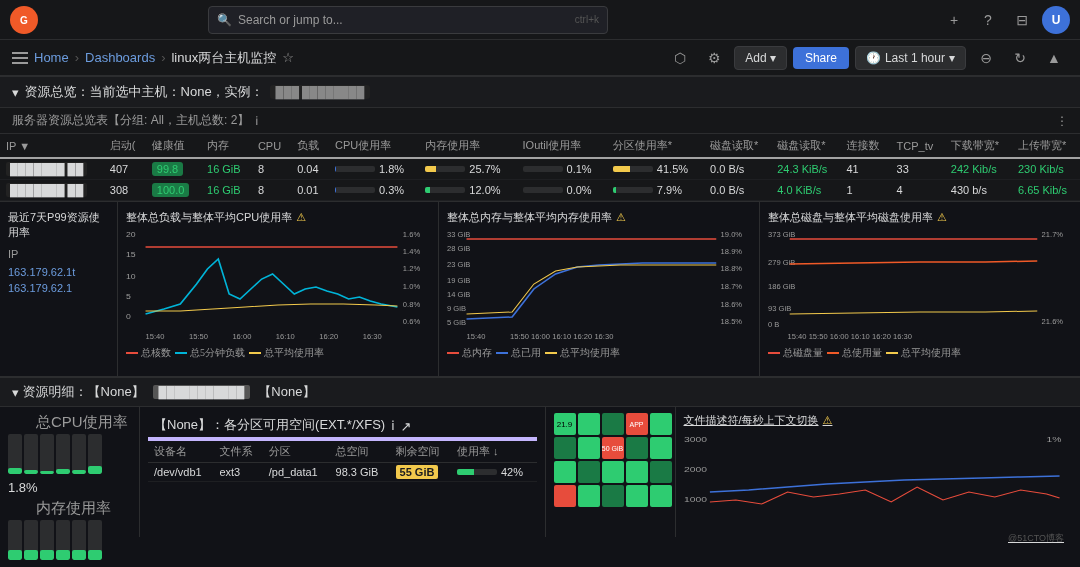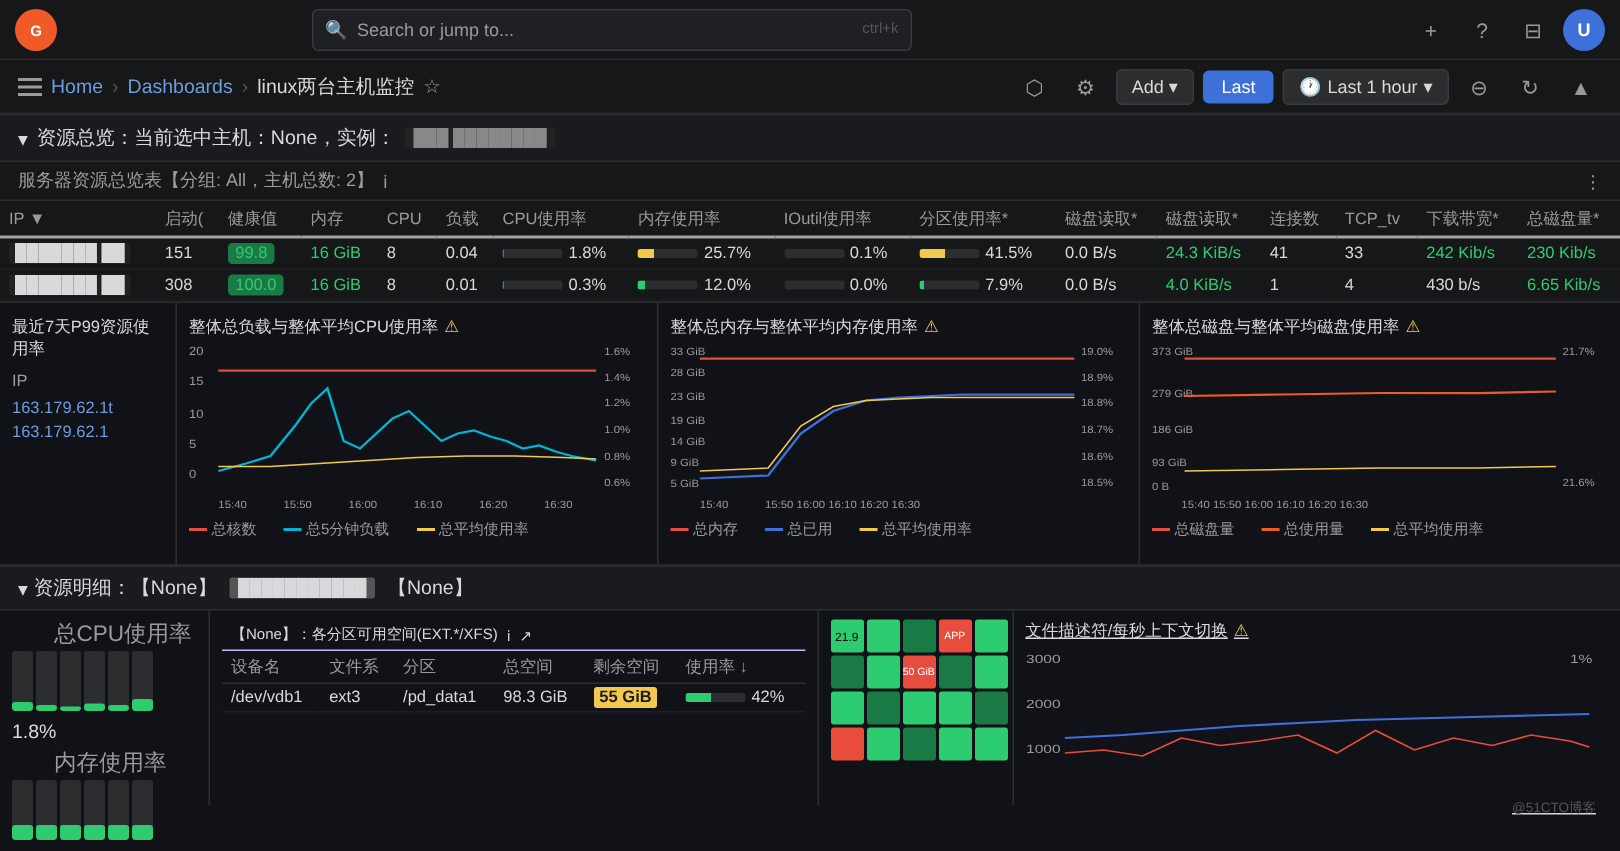--- a/index.html
+++ b/index.html
@@ -193,29 +193,29 @@
     .cpu-bars { display: flex; gap: 2px; margin-bottom: 6px; }
     .cpu-bar { width: 14px; height: 40px; background: #2c2d2f; border-radius: 2px; overflow: hidden; display: flex; flex-direction: column; justify-content: flex-end; }
     .cpu-bar-fill { background: #2ecc71; border-radius: 2px; }
 
     .inner-table { width: 100%; border-collapse: collapse; font-size: 11px; }
     .inner-table th { text-align: left; padding: 3px 6px; color: #9a9a9a; font-weight: normal; border-bottom: 1px solid #2c2d2f; }
     .inner-table td { padding: 3px 6px; border-bottom: 1px solid #1e1f22; }
 
     .inner-table-header {
       display: flex; align-items: flex-end; gap: 6px;
-      padding: 3px 6px; border-bottom: 1px solid #c4b5fd;
-      font-size: 10px; color: #d8d9da;
+      padding: 3px 6px; border-bottom: 4px solid #c4b5fd;
+      font-size: 13px; color: #d8d9da;
     }
 
     
     svg { display: block; }
 
     .chart-legend {
-      display: flex; gap: 18px; flex-wrap: wrap; margin-top: 2px;
+      display: flex; gap: 4px; flex-wrap: wrap; margin-top: 2px; font-family: Liberation Serif, serif;
     }
     .legend-item { display: flex; align-items: center; gap: 3px; font-size: 10px; color: #9a9a9a; }
     .legend-dot { width: 12px; height: 2px; }
     .legend-dot.red { background: #e74c3c; }
     .legend-dot.cyan { background: #00b4d8; }
     .legend-dot.yellow { background: #f2c94c; }
     .legend-dot.blue { background: #3d71d9; }
     .legend-dot.orange { background: #f05a28; }
 
     .usage-badge-55 { background: #f2c94c; color: #1a1b1e; padding: 1px 4px; border-radius: 2px; font-weight: bold; }
@@ -257,21 +257,21 @@
     <span class="sep">›</span>
     <a>Dashboards</a>
     <span class="sep">›</span>
     <span class="current">linux两台主机监控</span>
     <span class="star-icon">☆</span>
   </div>
   <div class="toolbar-right">
     <button class="nav-icon-btn">⬡</button>
     <button class="nav-icon-btn">⚙</button>
     <button class="btn-add">Add ▾</button>
-    <button class="btn-share">Last</button>
+    <button class="btn-share">Share</button>
     <div class="time-range">
       <span class="clock-icon">🕐</span>
       <span>Last 1 hour</span>
       <span>▾</span>
     </div>
     <button class="nav-icon-btn">⊖</button>
     <button class="nav-icon-btn">↻</button>
     <button class="nav-icon-btn">▲</button>
   </div>
 </div>
@@ -299,27 +299,27 @@
         <th>负载</th>
         <th>CPU使用率</th>
         <th>内存使用率</th>
         <th>IOutil使用率</th>
         <th>分区使用率*</th>
         <th>磁盘读取*</th>
         <th>磁盘读取*</th>
         <th>连接数</th>
         <th>TCP_tv</th>
         <th>下载带宽*</th>
-        <th>总磁盘量*</th>
+        <th>上传带宽*</th>
       </tr>
     </thead>
     <tbody>
       <tr>
         <td><span style="background:#222;padding:1px 4px;border-radius:2px;">███████ ██</span></td>
-        <td>151</td>
+        <td>407</td>
         <td><span class="badge-green">99.8</span></td>
         <td style="color:#2ecc71;">16 GiB</td>
         <td>8</td>
         <td>0.04</td>
         <td>
           <div class="progress-bar-container">
             <div class="progress-bar">
                 <div class="progress-bar-fill" style="width:2%;"></div>
               </div>
             1.8%

